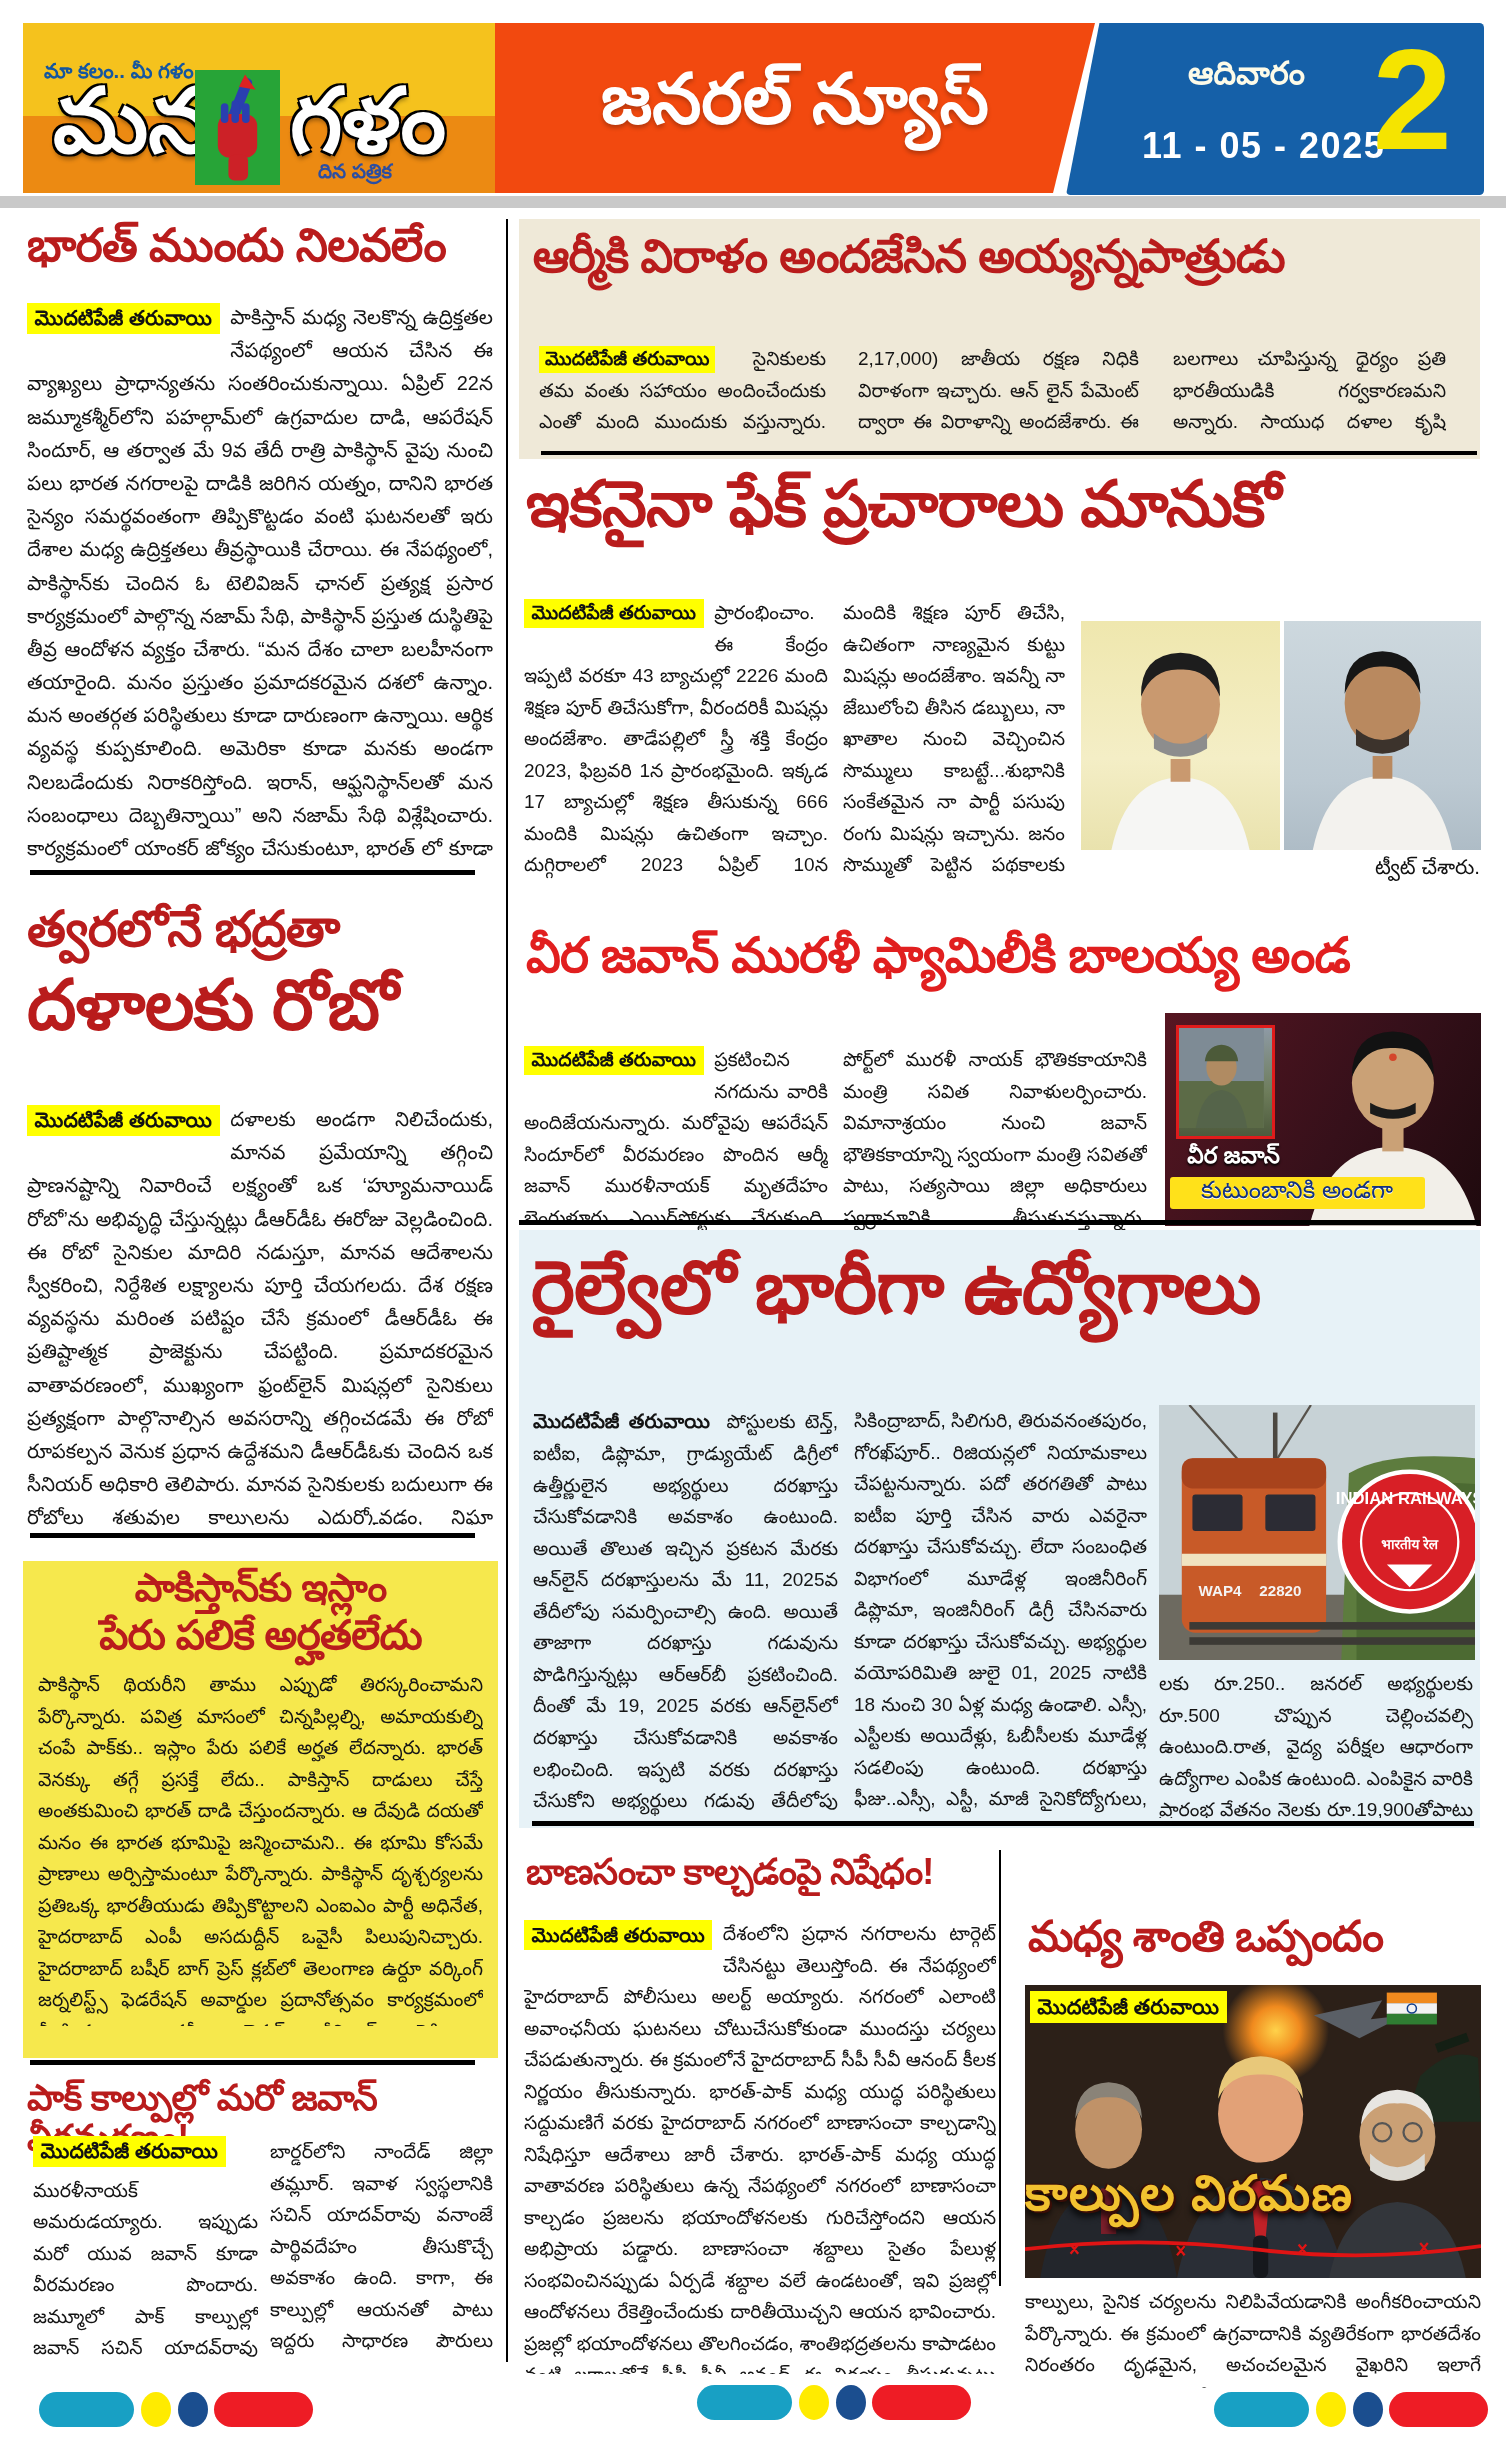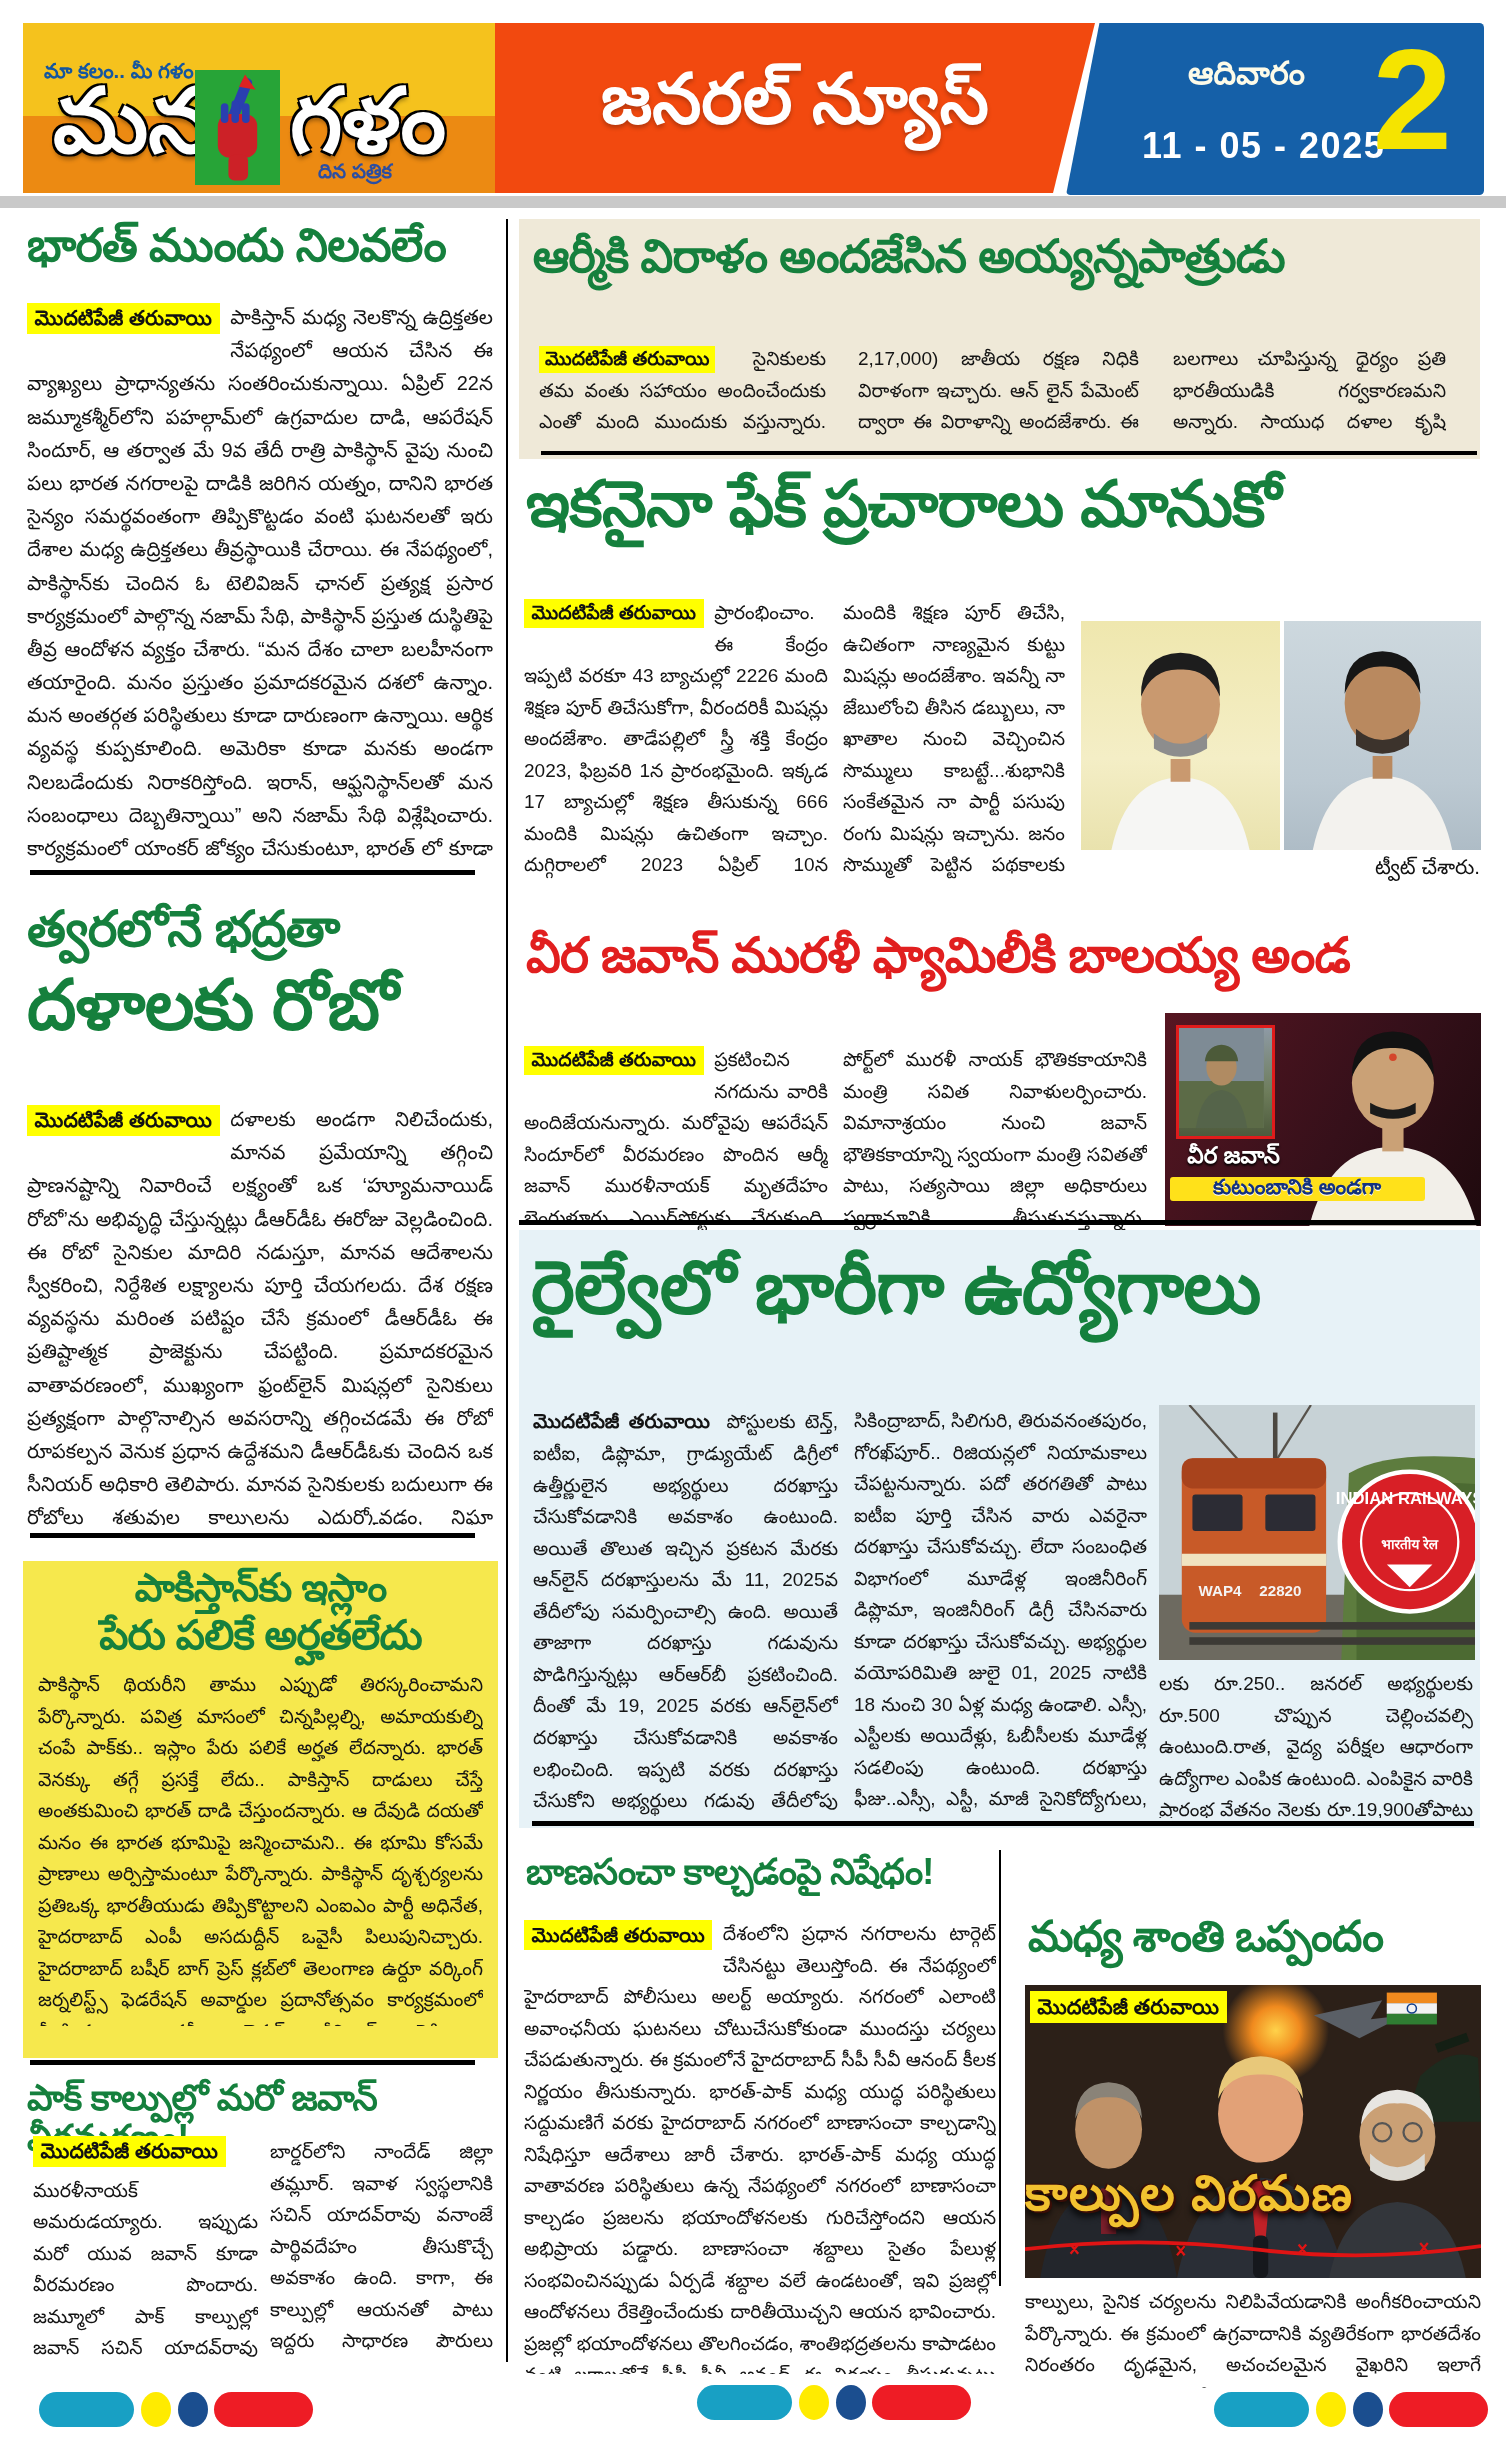--- a/index.html
+++ b/index.html
@@ -1,19 +1,19 @@
 <!DOCTYPE html>
 <html style="font-size:12px"><head>
 <meta charset="utf-8">
 <style>
   html,body{margin:0;padding:0;background:#ffffff;}
   .page{position:relative;width:1507px;height:2450px;background:#ffffff;overflow:hidden;
         font-family:"Liberation Sans","DejaVu Sans",sans-serif;color:#111;}
   .abs{position:absolute;}
-  .headline{font-weight:bold;color:#15803d;line-height:1.12;letter-spacing:-0.8px;}
+  .headline{font-weight:bold;color:#b91c1c;line-height:1.12;letter-spacing:-0.8px;}
   .body-text{text-align:justify;overflow:hidden;color:#141414;line-height:1.66;}
   .tag{display:inline-block;background:#ffff00;font-weight:bold;color:#111;padding:2.3px 7.6px;font-size:20.5px;line-height:1.3;}
   .tag-float{float:left;margin:1.5px 10.6px 3px 0;}
   .tag-block{display:inline-block;margin-bottom:7.6px;}
   .tag-plain{display:inline;background:none;font-weight:bold;padding:0;margin-right:7.6px;font-size:20px;}
   .hrule{background:#000;height:4.6px;}
   .vrule{background:#000;width:2.3px;}
   
   .logo-box{left:23px;top:23px;width:472px;height:170px;
      background:linear-gradient(180deg,#f5c21d 0%,#f5c21d 55%,#ec8a12 55%,#ec8a12 100%);overflow:hidden;}
@@ -41,22 +41,22 @@
   .pill-b{width:30px;height:35px;border-radius:50%;background:#ffeb00;}
   .pill-c{width:30px;height:35px;border-radius:50%;background:#1b4e8f;}
   .pill-d{width:99px;height:35px;border-radius:17.5px;background:#ee1c25;}
   
   .photo{overflow:hidden;}
   .vj-card{background:linear-gradient(120deg,#571622 0%,#36101a 55%,#1f0a0e 100%);overflow:hidden;}
   .vj-inset{position:absolute;left:10.6px;top:12px;width:93px;height:108px;border:3.8px solid #e01b1b;
      background:linear-gradient(180deg,#8e9aa5 0%,#6d7c5a 60%,#4d5a3c 100%);}
   .vj-cap{position:absolute;left:7.6px;top:129px;width:122px;text-align:center;color:#fff;font-weight:bold;font-size:23px;
      text-shadow:0 1.5px 2.3px #000;}
-  .vj-banner{position:absolute;left:4.6px;top:164px;width:255px;height:24px;background:#ffe11a;color:#14327e;
-     font-weight:bold;font-size:21px;display:flex;align-items:center;justify-content:center;border-radius:3px;
+  .vj-banner{position:absolute;left:4.6px;top:164px;width:255px;height:32px;background:#ffe11a;color:#14327e;
+     font-weight:normal;font-size:24px;display:flex;align-items:center;justify-content:center;border-radius:3px;
      text-shadow:0 0.8px 0 #fff;}
   .peace-img{background:linear-gradient(160deg,#4a3421 0%,#2c1d18 45%,#151320 100%);overflow:hidden;}
   .peace-tag{position:absolute;left:4.6px;top:6px;}
   .peace-gold{position:absolute;left:0;bottom:44px;width:100%;text-align:left;color:#f2c230;font-weight:900;
      font-size:49px;letter-spacing:1.5px;text-shadow:2.3px 2.3px 0 #3a0d06,-1.5px -1.5px 0 #3a0d06,0 4.6px 7.6px #000;}
   .fn-caption{text-align:center;font-size:20.5px;color:#111;}
   svg text{font-family:"Liberation Sans","DejaVu Sans",sans-serif;}
 </style>
 </head>
 <body>

